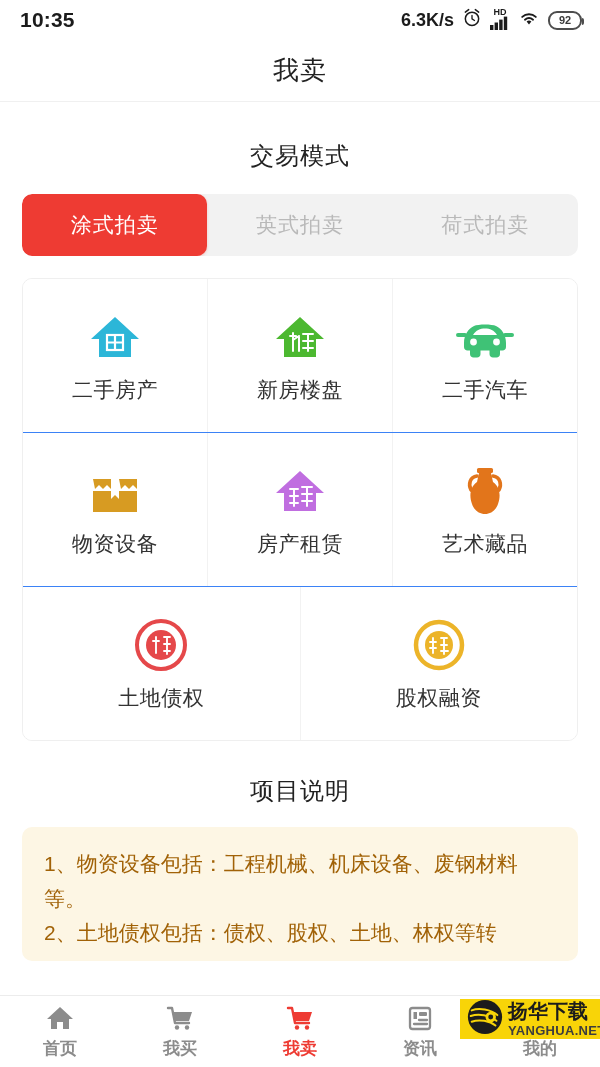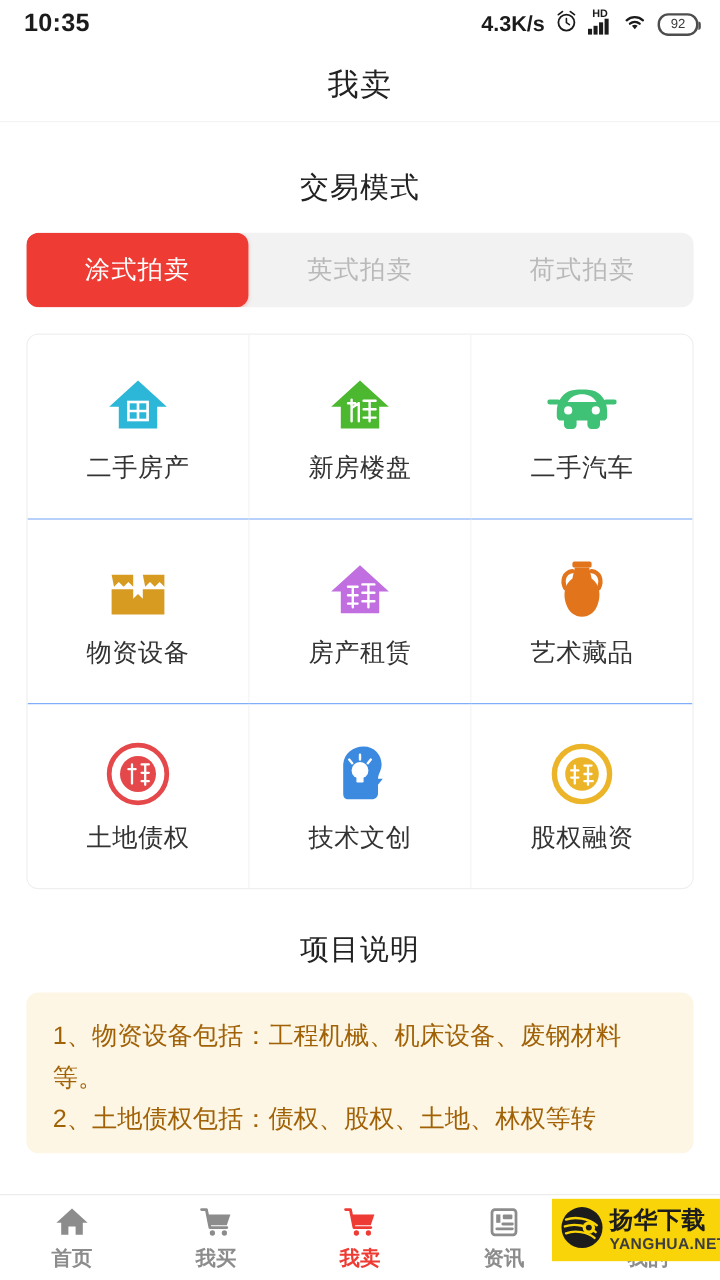--- a/index.html
+++ b/index.html
@@ -69,21 +69,21 @@
   .battery::after {
     content: "";
     position: absolute;
     right: -4px; top: 5px;
     width: 2px; height: 7px;
     background: #4d4d4d;
     border-radius: 0 2px 2px 0;
   }
   .battery-text {
     font-size: 11px;
-    font-weight: normal;
+    font-weight: bold;
     color: #3a3a3a;
   }
 
   
   .header {
     flex: 0 0 62px;
     display: flex;
     align-items: center;
     justify-content: center;
     background: #ffffff;
@@ -213,21 +213,21 @@
   .tab-label {
     font-size: 17px;
     color: #8c8c8c;
   }
   .tab-item.active .tab-label { color: #ee3b33; }
 
   
   .watermark {
     position: absolute;
     left: 460px; top: 999px;
-    width: 140px; height: 52px;
+    width: 140px; height: 40px;
     background: #f8d408;
     display: flex;
     align-items: center;
     gap: 4px;
     padding: 0 6px;
     z-index: 10;
   }
   .wm-logo { flex: 0 0 auto; }
   .wm-text { display: flex; flex-direction: column; line-height: 1; }
   .wm-cn {
@@ -245,21 +245,21 @@
   }
 </style>
 </head>
 <body>
 
 <div class="screen">
 
   <div class="statusbar">
     <div class="status-time">10:35</div>
     <div class="status-right">
-      <span class="net-speed">4.3K/s</span>
+      <span class="net-speed">6.3K/s</span>
       <span class="alarm-icon">
         <svg width="20" height="20" viewBox="0 0 24 24">
           <circle cx="12" cy="13" r="8" fill="none" stroke="#1b1b1b" stroke-width="1.8"></circle>
           <path d="M12 9 L12 13 L15 15" fill="none" stroke="#1b1b1b" stroke-width="1.6" stroke-linecap="round"></path>
           <path d="M4 5 L8 2 M20 5 L16 2" fill="none" stroke="#1b1b1b" stroke-width="1.8" stroke-linecap="round"></path>
         </svg>
       </span>
       <span class="hd-stack">
         <span class="hd-label">HD</span>
         <span>
@@ -382,31 +382,20 @@
           <span class="cell-icon">
             <svg width="56" height="56" viewBox="0 0 56 56">
               <circle cx="28" cy="28" r="24" fill="none" stroke="#e5484a" stroke-width="4"></circle>
               <circle cx="28" cy="28" r="15" fill="#e5484a"></circle>
               <path d="M23 20 L23 36 M20 24 L26 24 M31 20 L37 20 M31 27 L37 27 M31 34 L37 34 M34 20 L34 37" stroke="#ffffff" stroke-width="1.9" fill="none" stroke-linecap="round"></path>
             </svg>
           </span>
           <span class="cell-label">土地债权</span>
         </div>
 
-        <div class="grid-cell">
-          <span class="cell-icon">
-            <svg width="52" height="54" viewBox="0 0 52 54">
-              <path d="M12 20 C12 10 20 4 29 4 C38 4 44 11 44 19 C44 24 41 27 41 31 L45 31 L41 36 L41 43 C41 46 39 48 36 48 L16 48 C13 48 12 46 12 43 Z" fill="#3c8ae0"></path>
-              <circle cx="26" cy="24" r="7" fill="#ffffff"></circle>
-              <rect x="23" y="30" width="6" height="4" rx="1" fill="#ffffff"></rect>
-              <path d="M26 11 L26 15 M17 15 L19.5 18 M35 15 L32.5 18" stroke="#ffffff" stroke-width="2" stroke-linecap="round"></path>
-            </svg>
-          </span>
-          <span class="cell-label">技术文创</span>
-        </div>
 
         <div class="grid-cell">
           <span class="cell-icon">
             <svg width="56" height="56" viewBox="0 0 56 56">
               <circle cx="28" cy="28" r="23" fill="none" stroke="#ecb429" stroke-width="4.5"></circle>
               <circle cx="28" cy="28" r="14" fill="#ecb429"></circle>
               <path d="M22 21 L22 36 M19 25 L25 25 M19 31 L25 31 M30 21 L36 21 M30 28 L36 28 M33 21 L33 37 M30 34 L37 34" stroke="#ffffff" stroke-width="1.9" fill="none" stroke-linecap="round"></path>
             </svg>
           </span>
           <span class="cell-label">股权融资</span>

